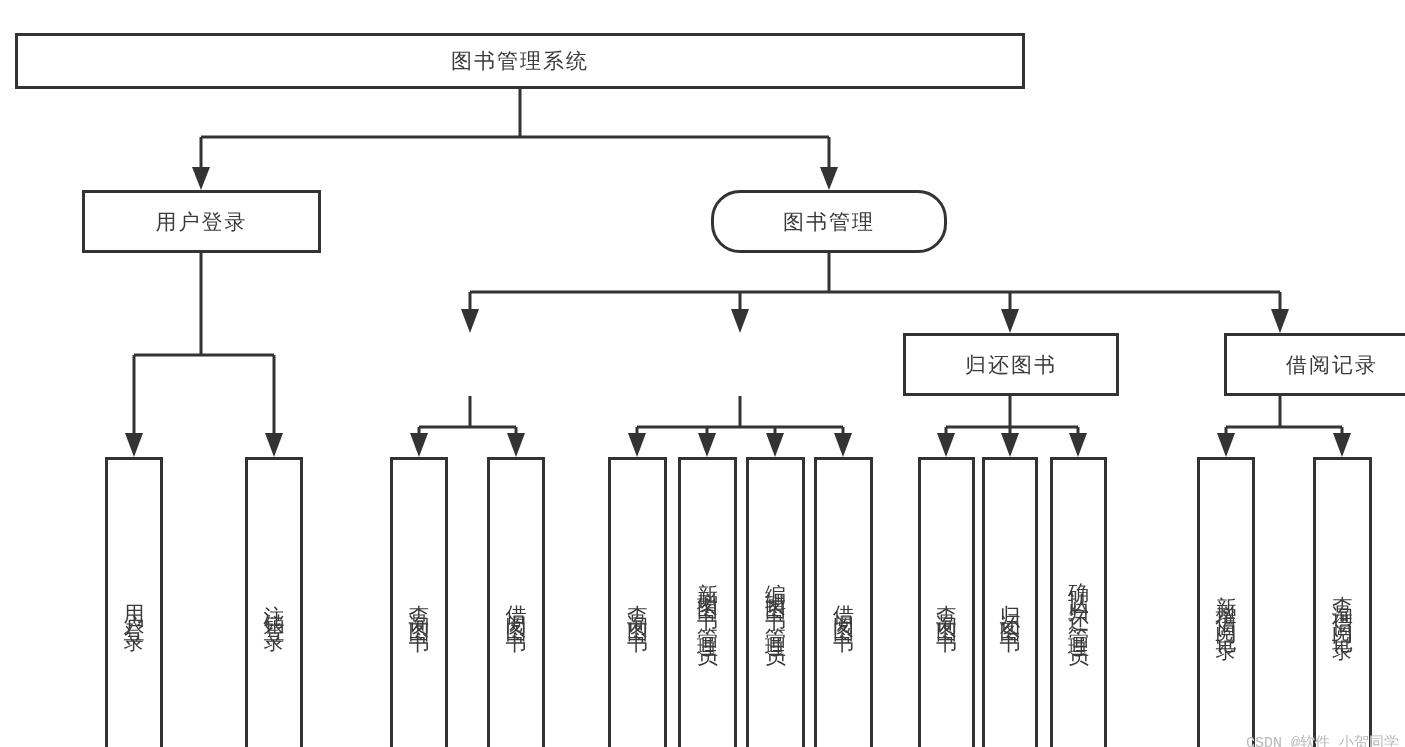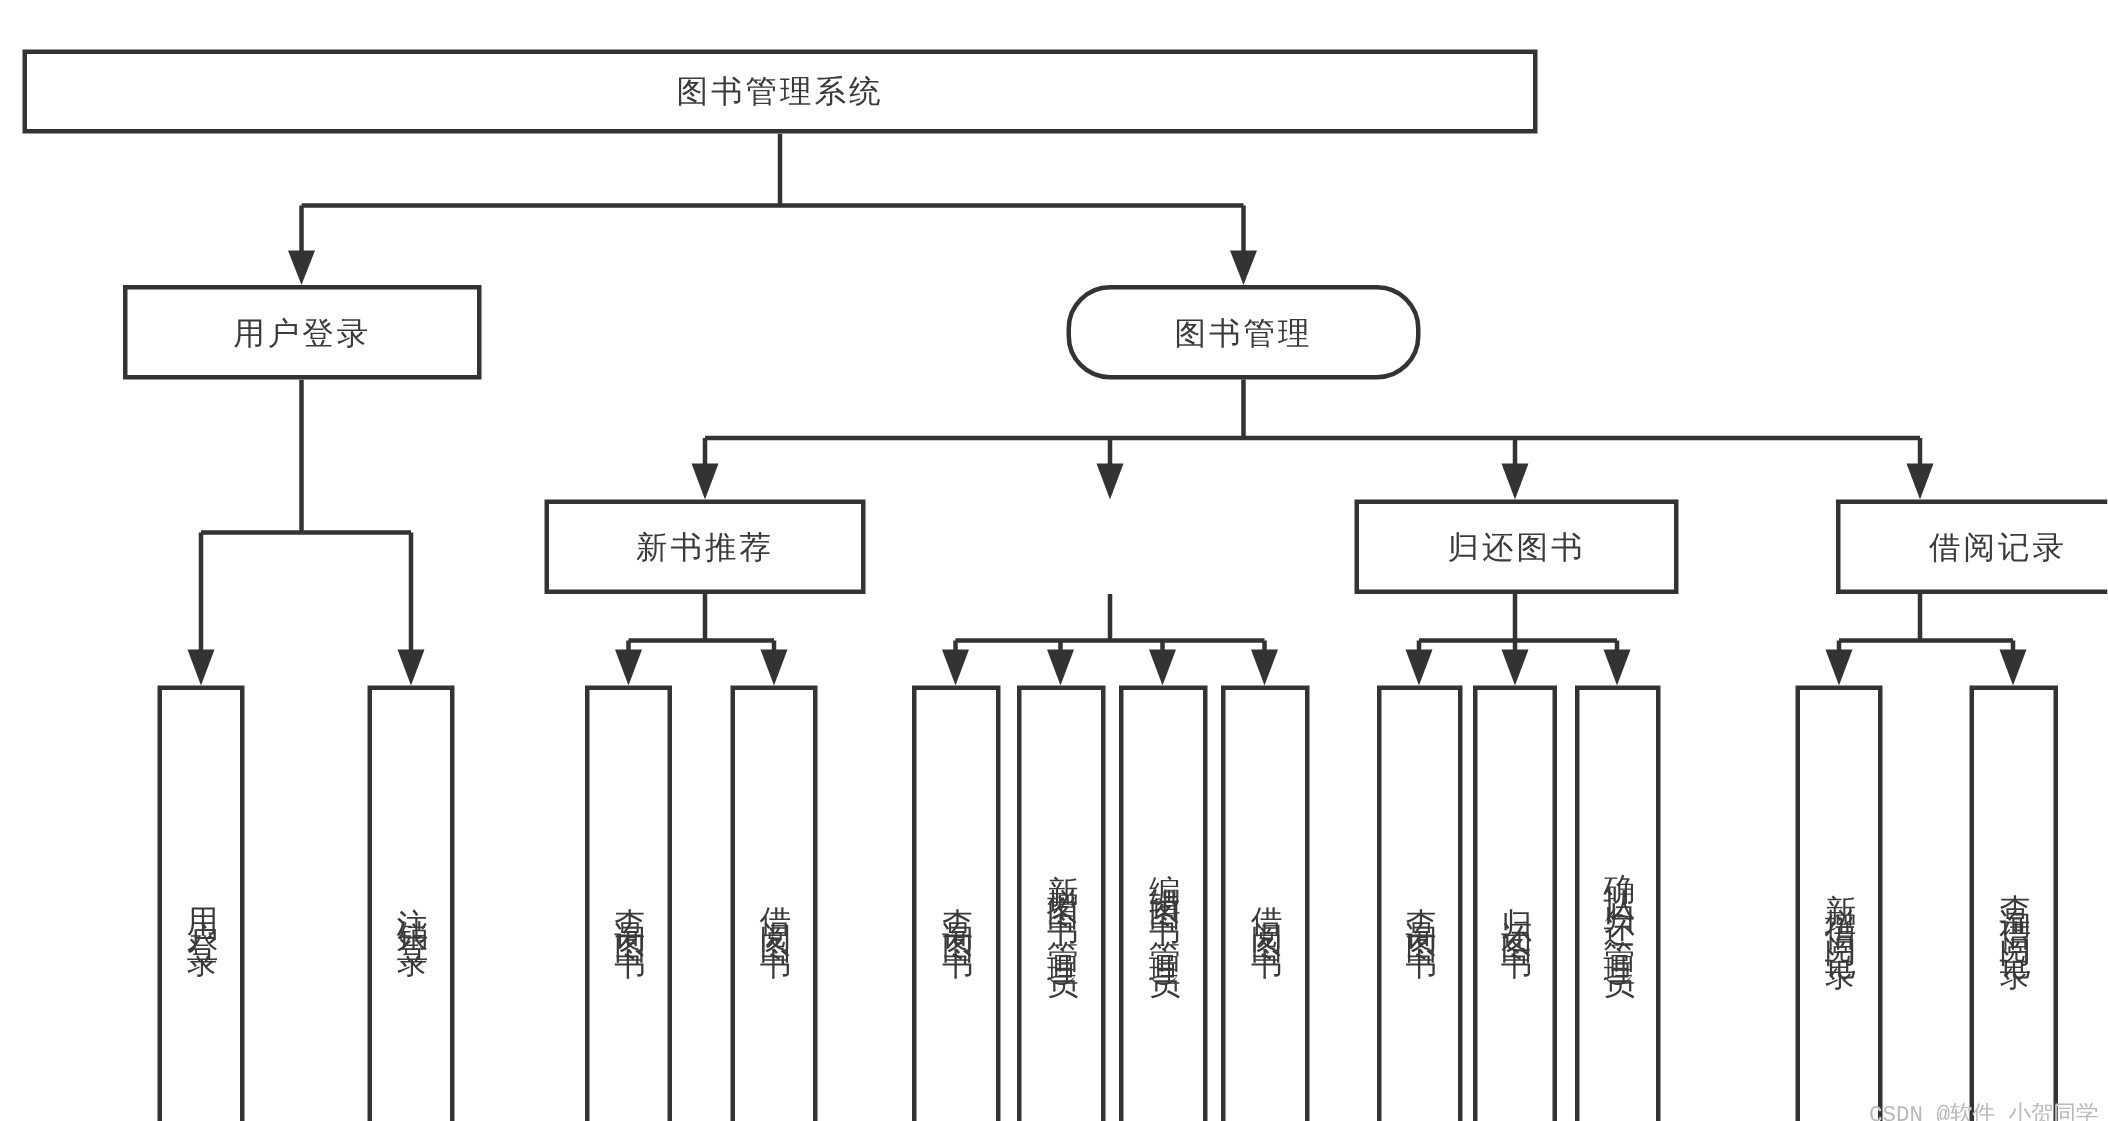--- a/index.html
+++ b/index.html
@@ -120,23 +120,20 @@
     <span>图书管理系统</span>
   </div>
 
   <div class="node hbox" style="left:82px; top:170px; width:239px; height:63px;">
     <span>用户登录</span>
   </div>
   <div class="node hbox" style="left:711px; top:170px; width:236px; height:63px;border-radius:29px;">
     <span>图书管理</span>
   </div>
 
-  <div class="node hbox" style="left:363px; top:313px; width:214px; height:63px;">
-    <span>新书推荐</span>
-  </div>
   <div class="node hbox" style="left:903px; top:313px; width:216px; height:63px;">
     <span>归还图书</span>
   </div>
   <div class="node hbox" style="left:1224px; top:313px; width:216px; height:63px;">
     <span>借阅记录</span>
   </div>
 
   <div class="node vbox" style="left:105px; top:437px; width:58px; height:298px;">
     <span class="vtext">用户登录</span>
   </div>

